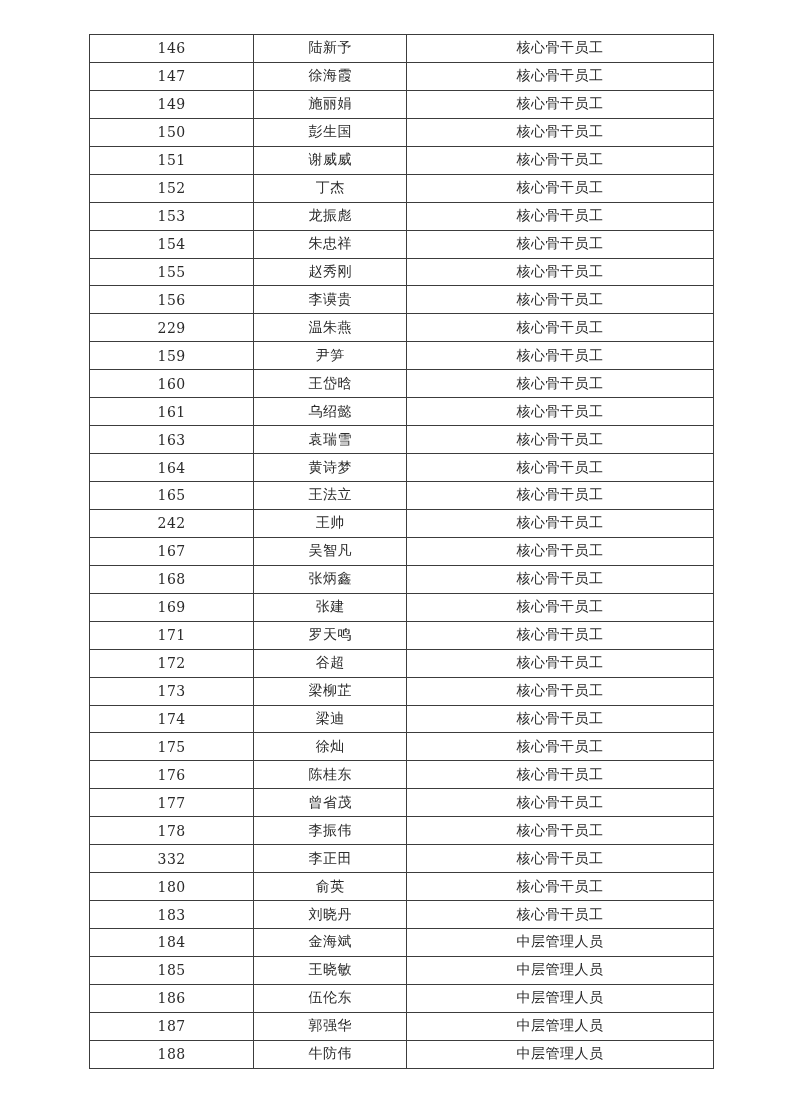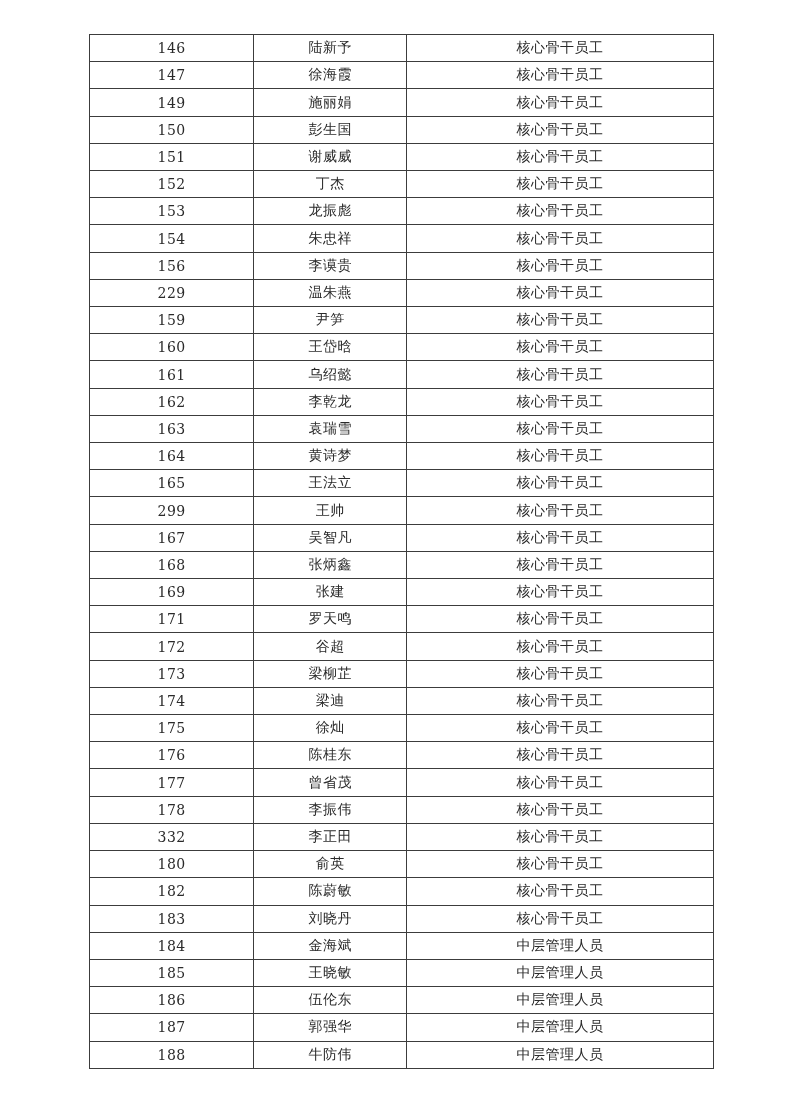--- a/index.html
+++ b/index.html
@@ -80,20 +80,25 @@
           <td class="col-no">153</td>
           <td class="col-name">龙振彪</td>
           <td class="col-category">核心骨干员工</td>
         </tr>
         <tr>
           <td class="col-no">154</td>
           <td class="col-name">朱忠祥</td>
           <td class="col-category">核心骨干员工</td>
         </tr>
         <tr>
+          <td class="col-no">155</td>
+          <td class="col-name">赵秀刚</td>
+          <td class="col-category">核心骨干员工</td>
+        </tr>
+        <tr>
           <td class="col-no">156</td>
           <td class="col-name">李谟贵</td>
           <td class="col-category">核心骨干员工</td>
         </tr>
         <tr>
           <td class="col-no">229</td>
           <td class="col-name">温朱燕</td>
           <td class="col-category">核心骨干员工</td>
         </tr>
         <tr>
@@ -105,41 +110,36 @@
           <td class="col-no">160</td>
           <td class="col-name">王岱晗</td>
           <td class="col-category">核心骨干员工</td>
         </tr>
         <tr>
           <td class="col-no">161</td>
           <td class="col-name">乌绍懿</td>
           <td class="col-category">核心骨干员工</td>
         </tr>
         <tr>
-          <td class="col-no">162</td>
-          <td class="col-name">李乾龙</td>
-          <td class="col-category">核心骨干员工</td>
-        </tr>
-        <tr>
           <td class="col-no">163</td>
           <td class="col-name">袁瑞雪</td>
           <td class="col-category">核心骨干员工</td>
         </tr>
         <tr>
           <td class="col-no">164</td>
           <td class="col-name">黄诗梦</td>
           <td class="col-category">核心骨干员工</td>
         </tr>
         <tr>
           <td class="col-no">165</td>
           <td class="col-name">王法立</td>
           <td class="col-category">核心骨干员工</td>
         </tr>
         <tr>
-          <td class="col-no">299</td>
+          <td class="col-no">242</td>
           <td class="col-name">王帅</td>
           <td class="col-category">核心骨干员工</td>
         </tr>
         <tr>
           <td class="col-no">167</td>
           <td class="col-name">吴智凡</td>
           <td class="col-category">核心骨干员工</td>
         </tr>
         <tr>
           <td class="col-no">168</td>
@@ -192,25 +192,20 @@
           <td class="col-category">核心骨干员工</td>
         </tr>
         <tr>
           <td class="col-no">332</td>
           <td class="col-name">李正田</td>
           <td class="col-category">核心骨干员工</td>
         </tr>
         <tr>
           <td class="col-no">180</td>
           <td class="col-name">俞英</td>
-          <td class="col-category">核心骨干员工</td>
-        </tr>
-        <tr>
-          <td class="col-no">182</td>
-          <td class="col-name">陈蔚敏</td>
           <td class="col-category">核心骨干员工</td>
         </tr>
         <tr>
           <td class="col-no">183</td>
           <td class="col-name">刘晓丹</td>
           <td class="col-category">核心骨干员工</td>
         </tr>
         <tr>
           <td class="col-no">184</td>
           <td class="col-name">金海斌</td>

